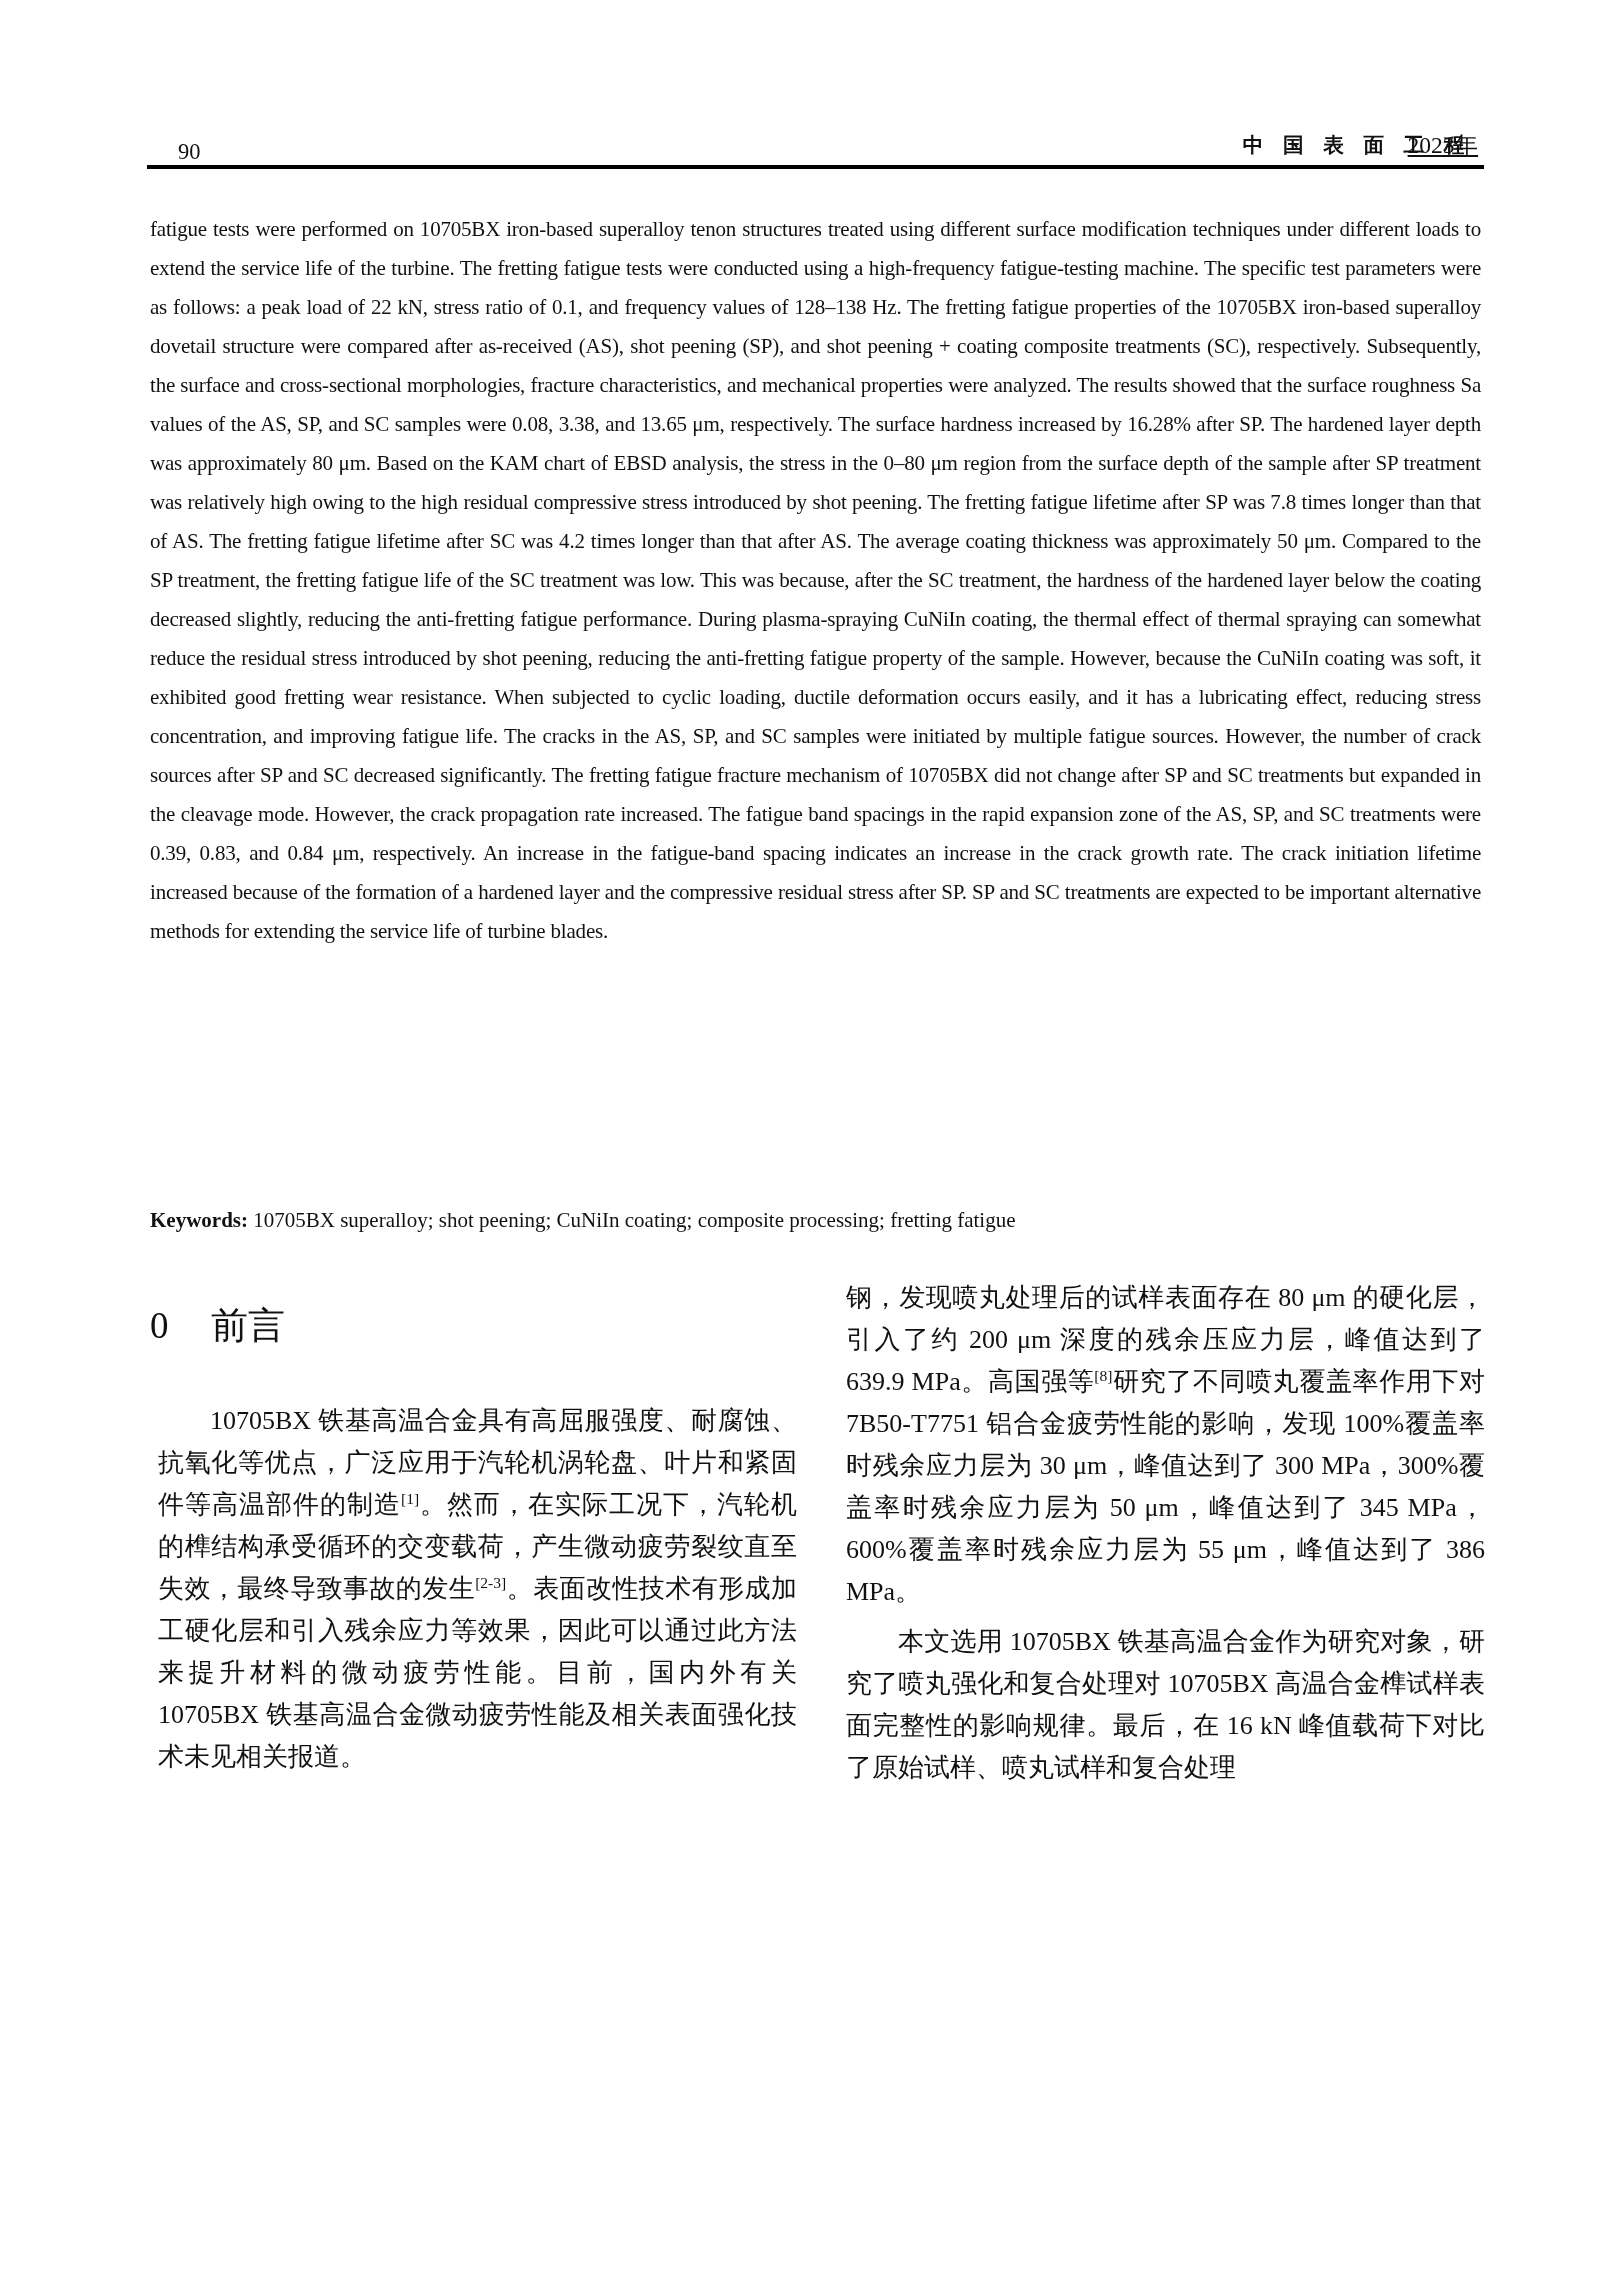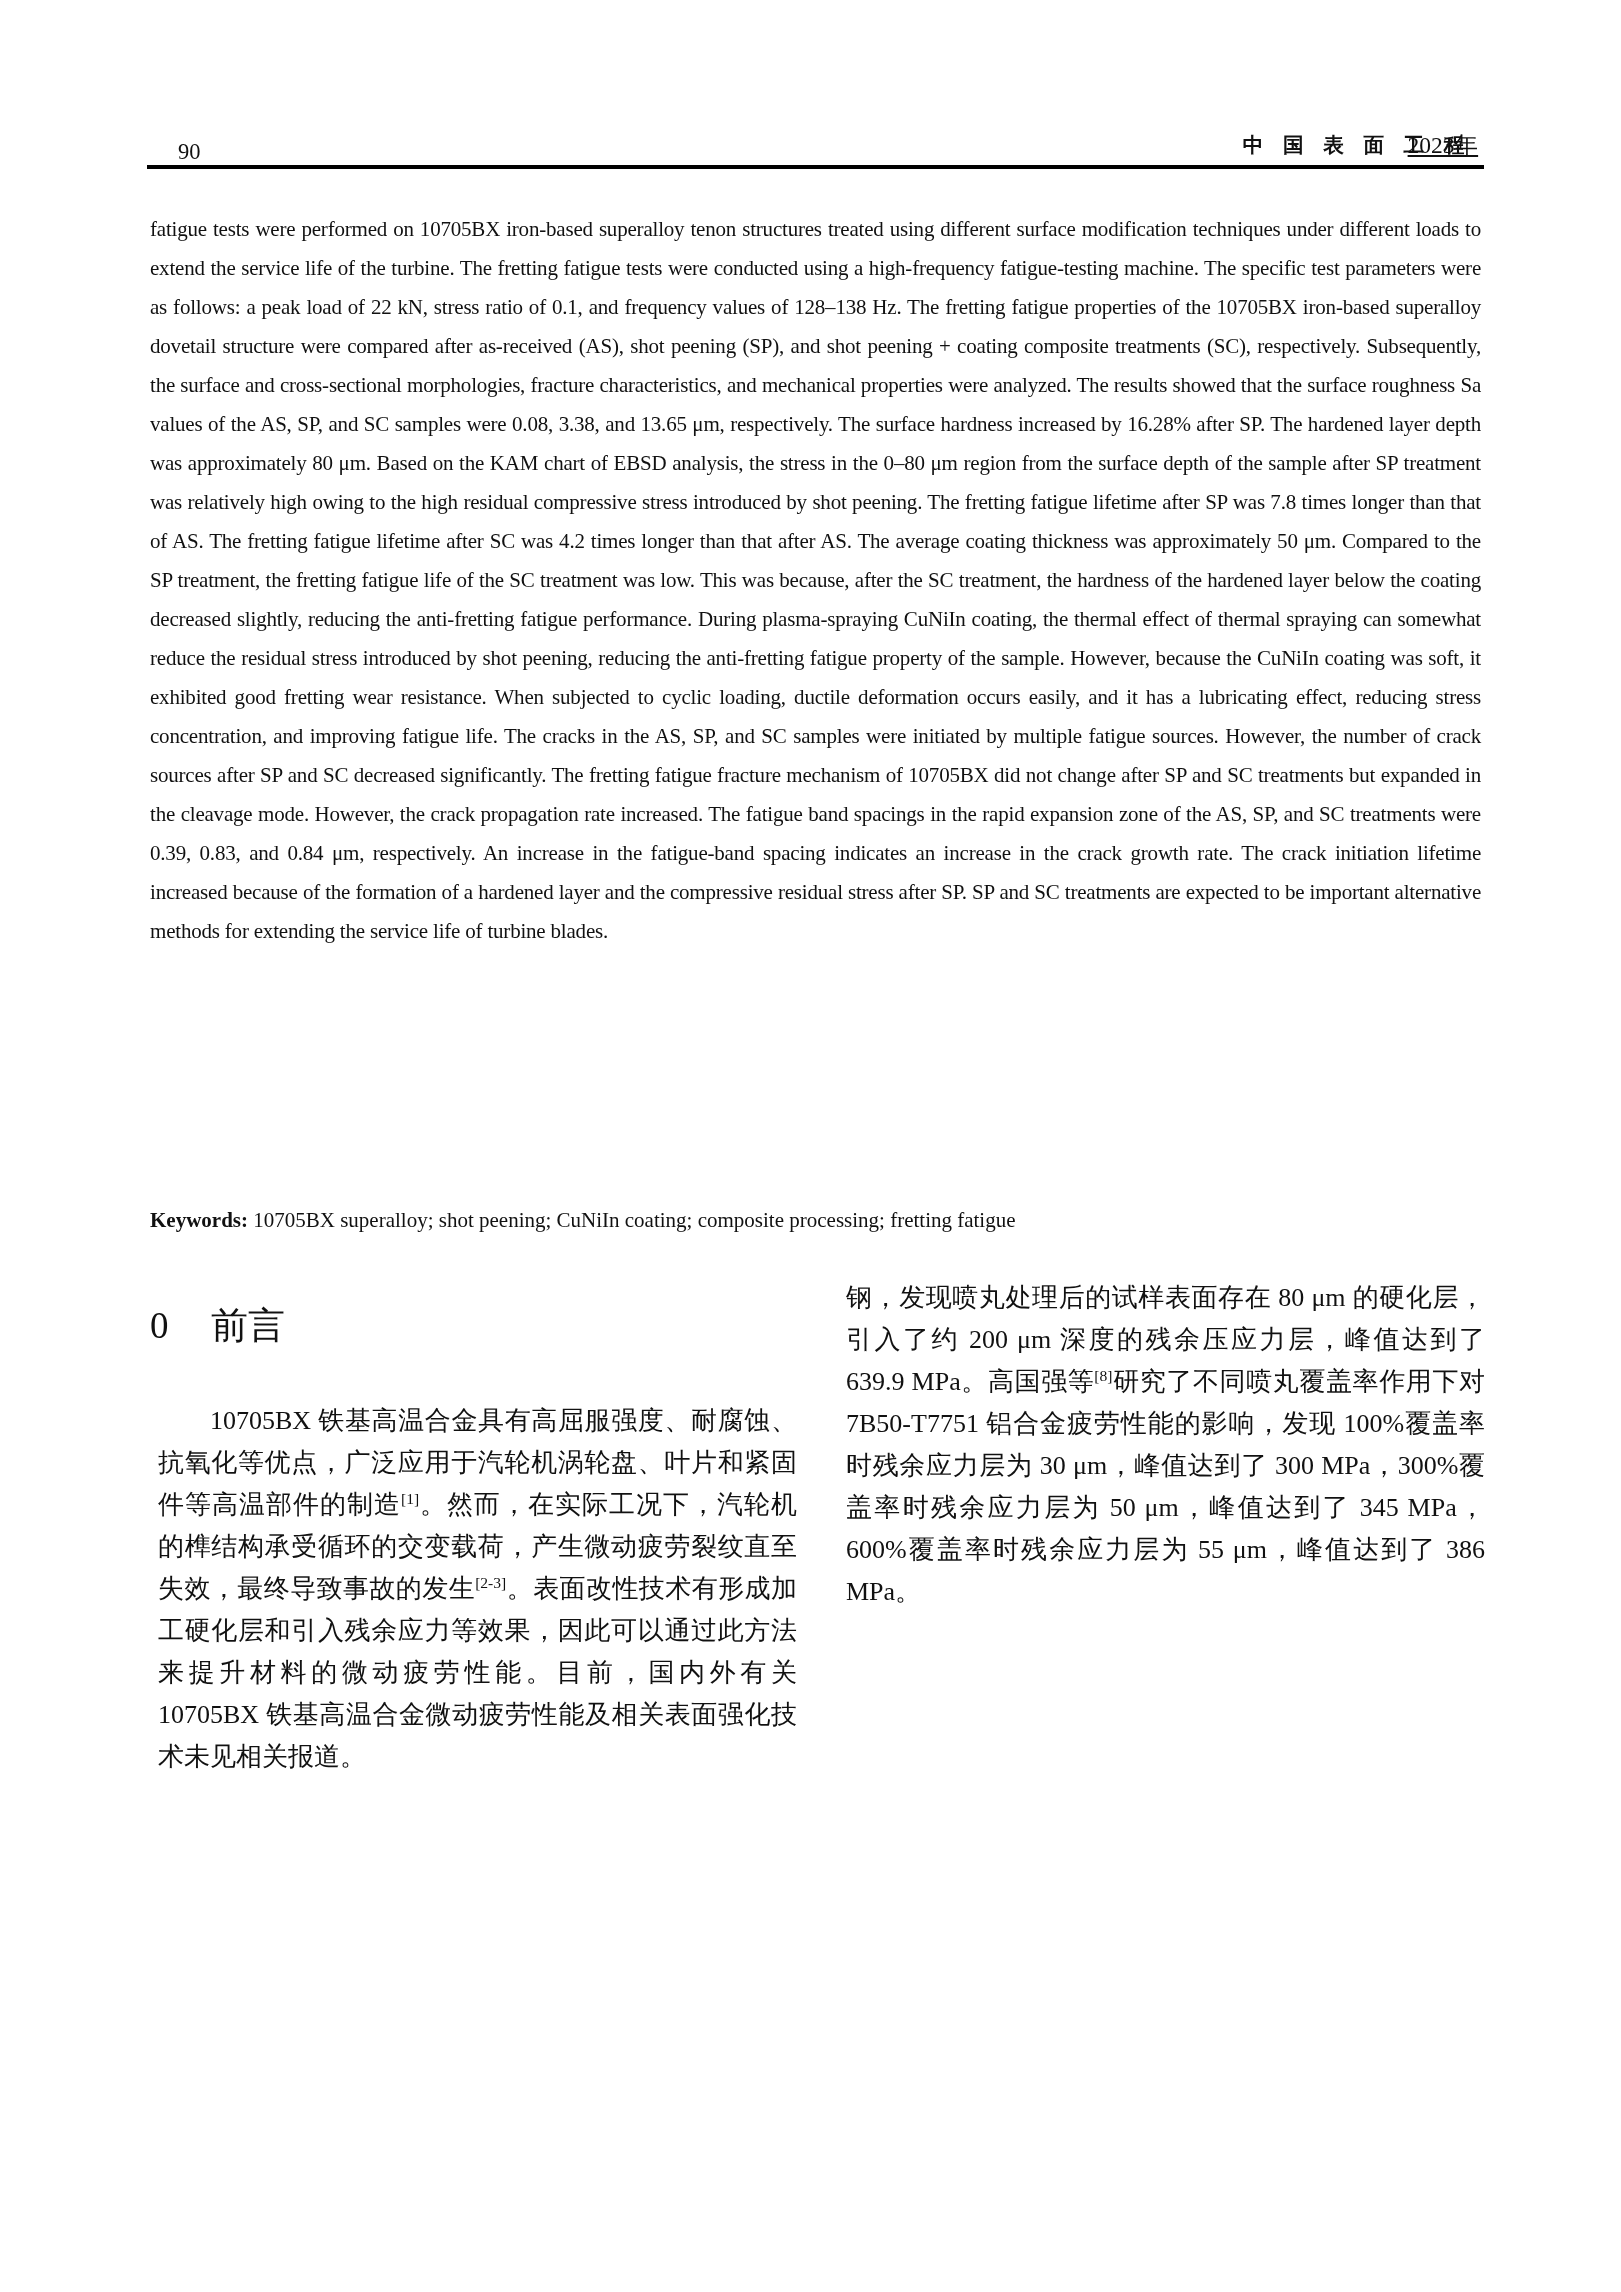--- a/index.html
+++ b/index.html
@@ -41,14 +41,15 @@
 <div class="sec-title">
   <span class="num">0</span><span>前言</span>
 </div>
 
 <div class="col left" style="top:1392px;">
   <p class="indent"><span>10705BX 铁基高温合金具有高屈服强度、耐腐蚀、抗氧化等优点，广泛应用于汽轮机涡轮盘、叶片和紧固件等高温部件的制造</span><sup>[1]</sup><span>。然而，在实际工况下，汽轮机的榫结构承受循环的交变载荷，产生微动疲劳裂纹直至失效，最终导致事故的发生</span><sup>[2-3]</sup><span>。表面改性技术有形成加工硬化层和引入残余应力等效果，因此可以通过此方法来提升材料的微动疲劳性能。目前，国内外有关 10705BX 铁基高温合金微动疲劳性能及相关表面强化技术未见相关报道。</span></p>
 </div>
 
 <div class="col right">
   <p><span>钢，发现喷丸处理后的试样表面存在 80 μm 的硬化层，引入了约 200 μm 深度的残余压应力层，峰值达到了 639.9 MPa。高国强等</span><sup>[8]</sup><span>研究了不同喷丸覆盖率作用下对 7B50-T7751 铝合金疲劳性能的影响，发现 100%覆盖率时残余应力层为 30 μm，峰值达到了 300 MPa，300%覆盖率时残余应力层为 50 μm，峰值达到了 345 MPa，600%覆盖率时残余应力层为 55 μm，峰值达到了 386 MPa。</span></p>
+  <p class="indent">本文选用 10705BX 铁基高温合金作为研究对象，研究了喷丸强化和复合处理对 10705BX 高温合金榫试样表面完整性的影响规律。最后，在 16 kN 峰值载荷下对比了原始试样、喷丸试样和复合处理</p>
 </div>
 
 
 </body></html>

